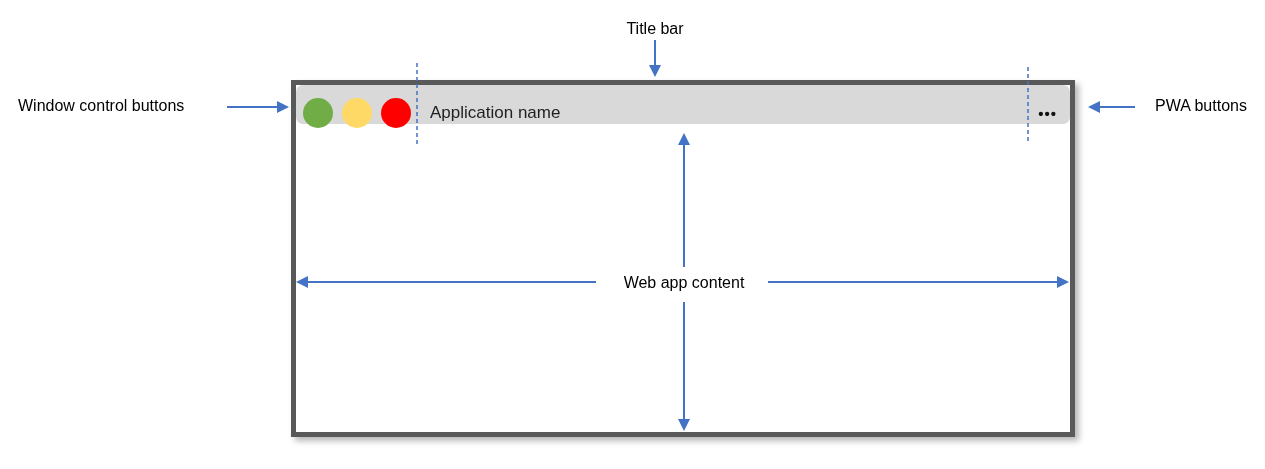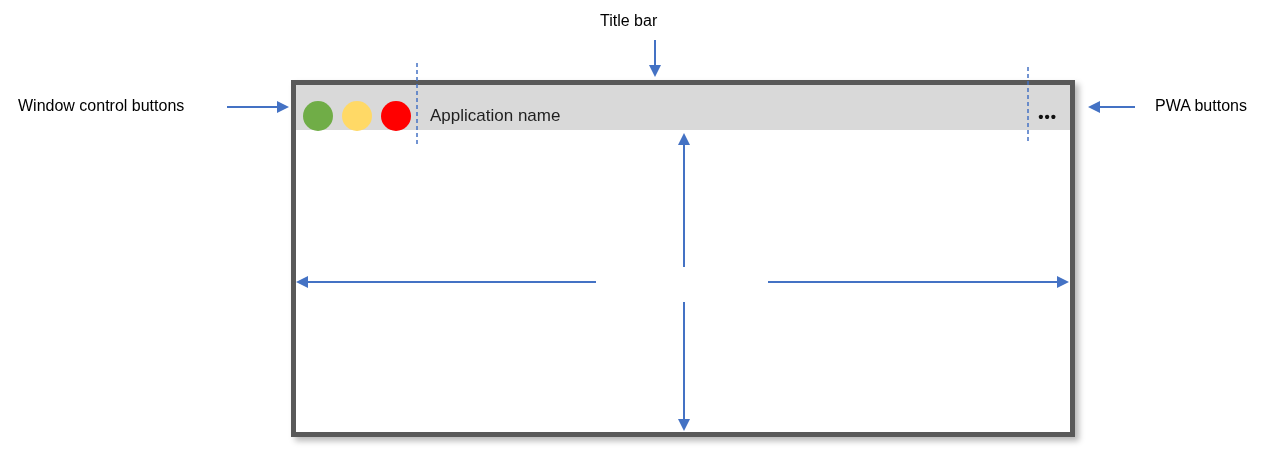--- a/index.html
+++ b/index.html
@@ -18,26 +18,27 @@
     left: 291px; top: 80px;
     width: 784px; height: 357px;
     box-sizing: border-box;
     border: 5px solid var(--frame-border, #595959);
     background: #ffffff;
     box-shadow: 4px 4px 6px rgba(0,0,0,0.28);
     z-index: 1;
   }
   .titlebar {
     position: relative;
-    height: 45px;
+    height: 39px;
     background: var(--titlebar-bg, #d9d9d9);
     display: flex;
     align-items: center;
     padding: 17px 13px 0 7px;
     box-sizing: border-box;
+    border-radius: 7px;
   }
   .circle {
     width: 30px; height: 30px;
     border-radius: 50%;
     flex: 0 0 auto;
     margin-right: 9px;
   }
   .app-title {
     margin-left: 10px;
     font-size: 17px;
@@ -67,21 +68,21 @@
   .overlay polygon.arrow-head { fill: var(--arrow-blue, #4472c4); }
   .overlay line.dashed { stroke: var(--arrow-blue, #4472c4); stroke-width: 1.5; stroke-dasharray: 4 3; }
 
   .label {
     position: absolute;
     z-index: 3;
     font-size: 16px;
     color: #000000;
     white-space: nowrap;
   }
-  .lbl-titlebar { left: 600px; top: 12px; width: 110px; }
+  .lbl-titlebar { left: 600px; top: 20px; width: 110px; text-align: center; }
   .lbl-wincontrols { left: 18px; top: 97px; width: 202px; text-align: left; }
   .lbl-pwa { left: 1141px; top: 97px; width: 120px; text-align: center; }
   .lbl-content { left: 604px; top: 274px; width: 160px; text-align: center; }
 </style>
 </head>
 <body>
 
 <div class="canvas">
 
   <svg class="overlay" viewBox="0 0 1265 469">
@@ -118,20 +119,21 @@
     </g>
     <g>
       <line class="arrow-line" x1="768" y1="282" x2="1057" y2="282"></line>
       <polygon class="arrow-head" points="1057,276 1057,288 1069,282"></polygon>
     </g>
   </svg>
 
   <div class="label lbl-titlebar">Title bar</div>
   <div class="label lbl-wincontrols">Window control buttons</div>
   <div class="label lbl-pwa">PWA buttons</div>
+  <div class="label lbl-content">Web app content</div>
 
   <div class="window">
     <div class="titlebar">
       <span class="circle" style="background: rgb(112, 173, 71);"></span>
       <span class="circle" style="background: rgb(255, 217, 102);"></span>
       <span class="circle" style="background: rgb(255, 0, 0);"></span>
       <span class="app-title">Application name</span>
       <span class="ellipsis">•••</span>
     </div>
     <div class="content"></div>

